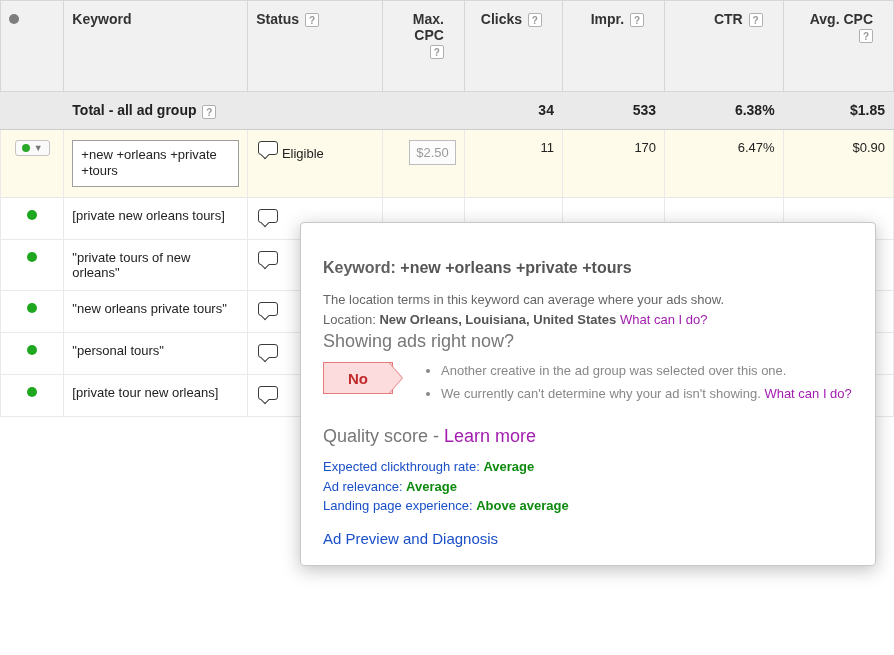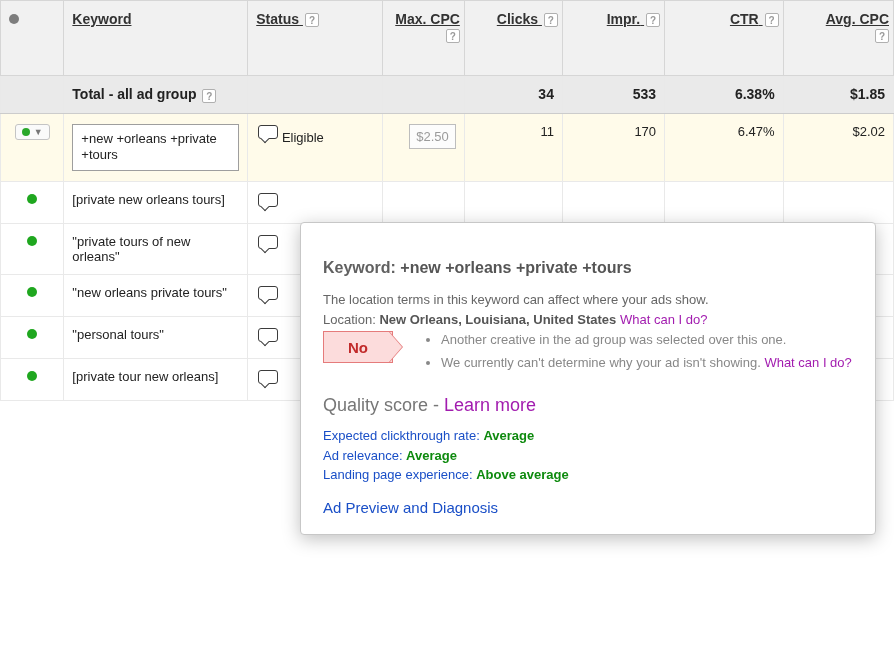--- a/index.html
+++ b/index.html
@@ -12,27 +12,26 @@
     color: #222;
   }
   table.keywords {
     border-collapse: collapse;
     width: 100%;
     table-layout: fixed;
   }
   thead th {
     background: #f1f1f1;
     text-align: left;
-    padding: 10px 4px 32px 8px;
+    padding: 10px 20px 32px 8px;
     border: 1px solid #d6d6d6;
     font-weight: bold;
     font-size: 14px;
     color: #333;
     vertical-align: top;
-    text-decoration: underline;
   }
   thead th.num { text-align: right; }
   tbody td {
     padding: 10px 8px;
     border: 1px solid #e9e9e9;
     vertical-align: top;
   }
   tbody tr.total td {
     background: #eaeaea;
     font-weight: bold;
@@ -315,21 +314,21 @@
         <td class="center"><span class="status-chip">
             <span class="dot-sm"></span>
             <span class="caret">▼</span>
           </span></td>
         <td><span class="kw-box">+new +orleans +private +tours</span></td>
         <td><span class="speech-icon"></span> <span>Eligible</span></td>
         <td class="num"><span class="cpc-box">$2.50</span></td>
         <td class="num">11</td>
         <td class="num">170</td>
         <td class="num">6.47%</td>
-        <td class="num">$2.02</td>
+        <td class="num">$0.90</td>
       </tr>
       <tr>
         <td class="center"><span class="status-dot"></span></td>
         <td>[private new orleans tours]</td>
         <td><span class="speech-icon"></span> </td>
         <td class="num"></td>
         <td class="num"></td>
         <td class="num"></td>
         <td class="num"></td>
         <td class="num"></td>
@@ -374,25 +373,26 @@
         <td class="num"></td>
         <td class="num"></td>
       </tr>
     </tbody>
 </table>
 
 <div class="tooltip">
   <h3>
     <span>Keyword: </span><span class="kw">+new +orleans +private +tours</span>
   </h3>
-  <p class="loc">The location terms in this keyword can affect where your ads show.</p>
+  <p class="loc">The location terms in this keyword can average where your ads show.</p>
   <p class="loc">
     <span>Location: </span><strong>New Orleans, Louisiana, United States</strong>
     <span class="link">What can I do?</span>
   </p>
+  <h4>Showing ads right now?</h4>
   <div class="showing-row">
     <div class="no-arrow">
       <div class="box">No</div>
       <div class="tip"></div>
     </div>
     <ul id="reasons">
         <li>Another creative in the ad group was selected over this one.</li>
         <li>We currently can't determine why your ad isn't showing. <span class="link">What can I do?</span></li>
       </ul>
   </div>

